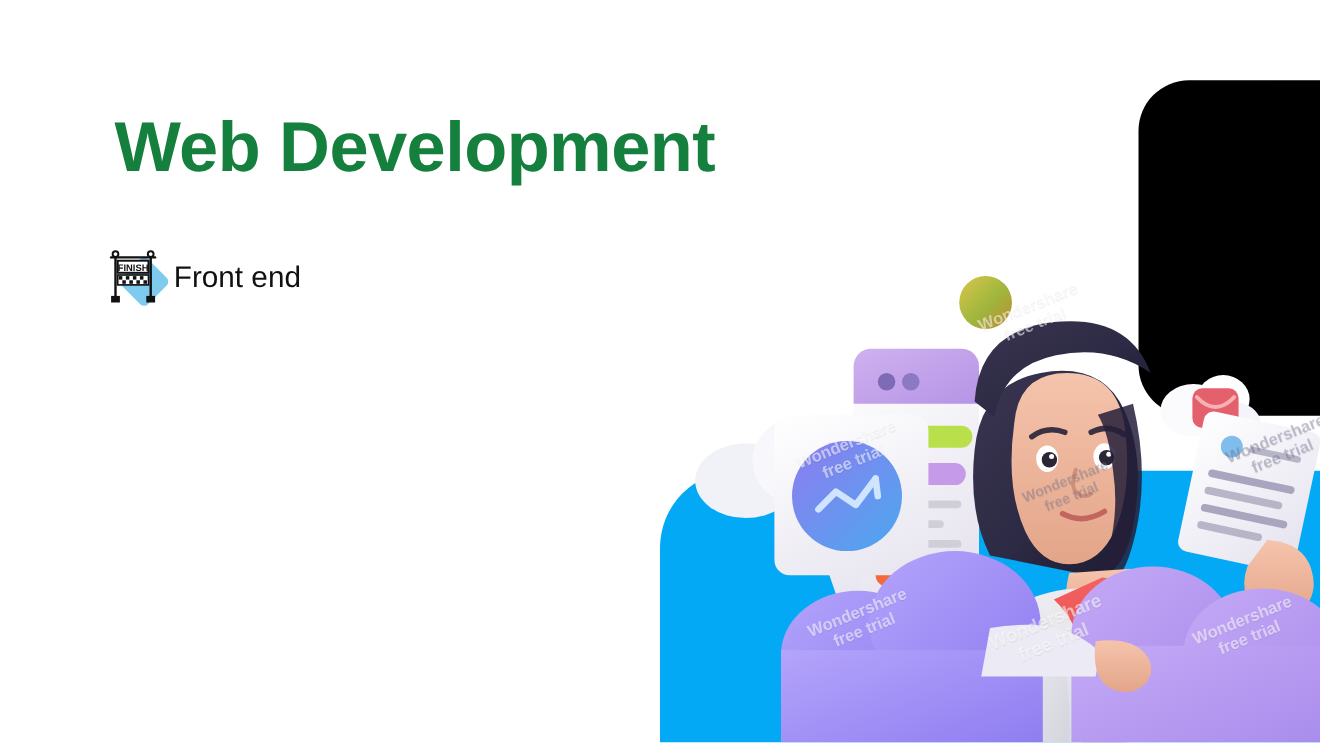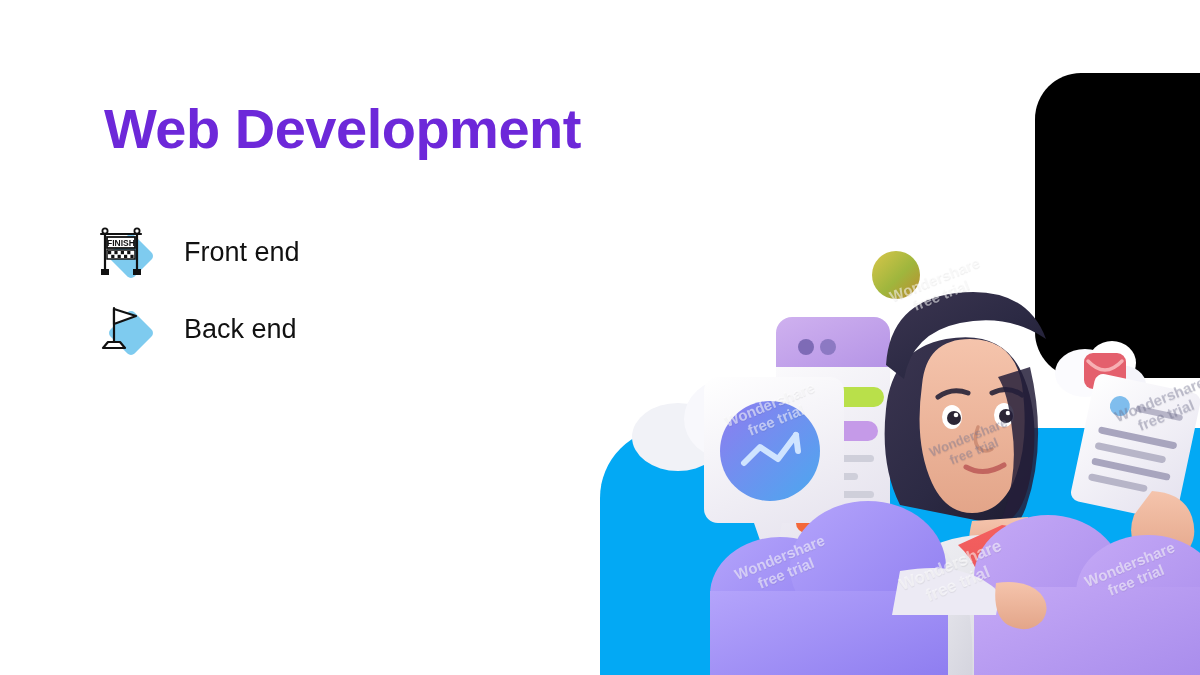--- a/index.html
+++ b/index.html
@@ -40,24 +40,24 @@
     background: #03a9f4;
     border-radius: 70px 0 0 0;
     z-index: 2;
   }
 
   
   .title {
     position: absolute;
     left: 104px;
     top: 100px;
-    font-size: 56px;
+    font-size: 64px;
     font-weight: bold;
     letter-spacing: -0.5px;
-    color: #6d28d9;
+    color: #15803d;
     line-height: 1.05;
     white-space: nowrap;
     z-index: 20;
   }
 
   
   .bullets {
     position: absolute;
     left: 96px;
     top: 214px;
@@ -85,21 +85,20 @@
     transform: rotate(45deg);
   }
   .glyph {
     position: absolute;
     left: 0;
     top: 0;
   }
   .bullet-label {
     font-size: 27px;
     color: #111111;
-    margin-left: 26px;
     white-space: nowrap;
   }
 
   
   .illustration {
     position: absolute;
     left: 600px;
     top: 195px;
     width: 600px;
     height: 480px;
@@ -166,33 +165,20 @@
             <rect x="15.2" y="29.8" width="3.2" height="3.2"></rect>
               <rect x="21.6" y="29.8" width="3.2" height="3.2"></rect>
             <rect x="28" y="29.8" width="3.2" height="3.2"></rect>
               <rect x="34.4" y="29.8" width="3.2" height="3.2"></rect>
           </g>
         </svg>
       </div>
       <div class="bullet-label">Front end</div>
     </div>
 
-    <div class="bullet-row">
-      <div class="bullet-icon">
-        <div class="diamond"></div>
-        <svg class="glyph" width="56" height="52" viewBox="0 0 56 52">
-          <g stroke="#111" stroke-width="2.2" fill="none" stroke-linejoin="round" stroke-linecap="round">
-            <line x1="18" y1="6" x2="18" y2="40"></line>
-            <path d="M18 7 L40 14 L18 22 Z" fill="#fff"></path>
-            <path d="M7 46 L29 46 L24 40 L12 40 Z" fill="#fff"></path>
-          </g>
-        </svg>
-      </div>
-      <div class="bullet-label">Back end</div>
-    </div>
 
 
   </div>
 
   <div class="illustration">
     <svg width="600" height="480" viewBox="0 0 600 480">
       <defs>
         <linearGradient id="gHair" x1="0" y1="0" x2="1" y2="1">
           <stop offset="0%" stop-color="#3b3550"></stop>
             <stop offset="55%" stop-color="#2c2a44"></stop>

